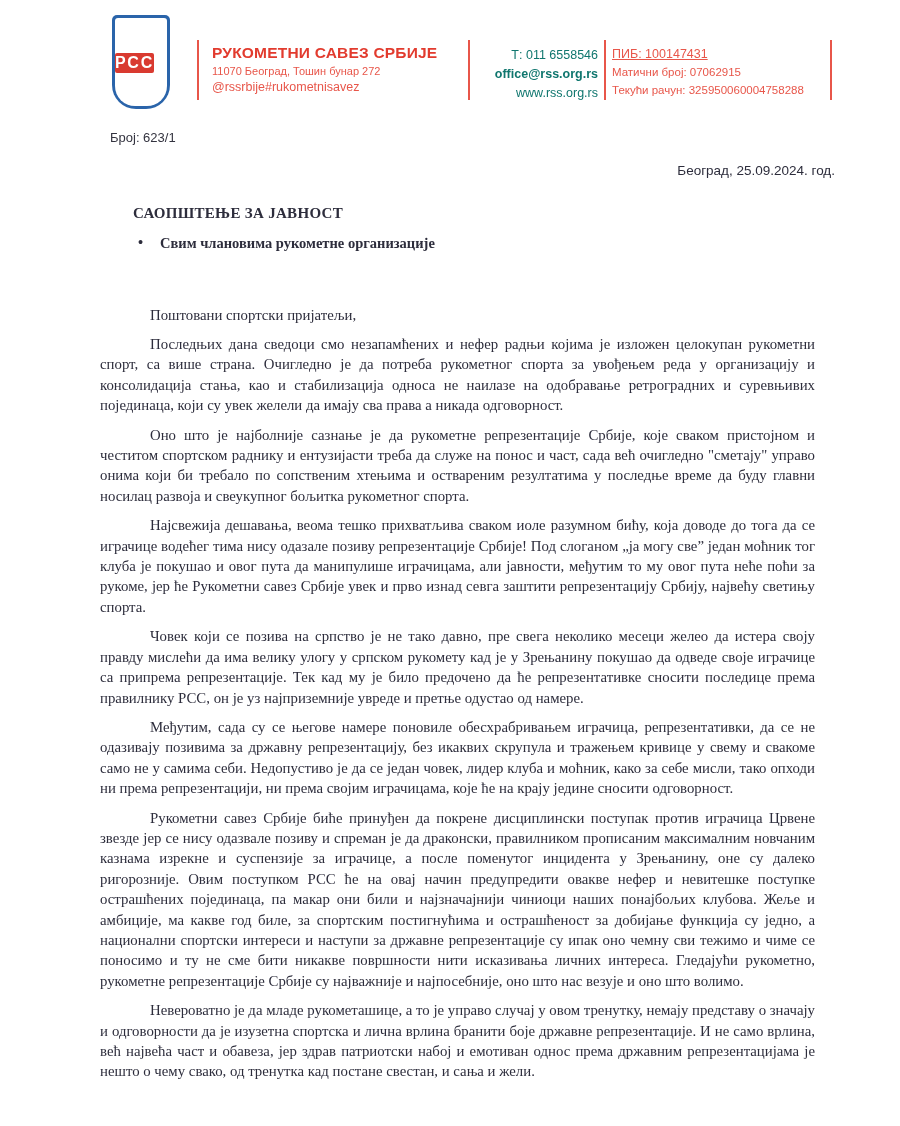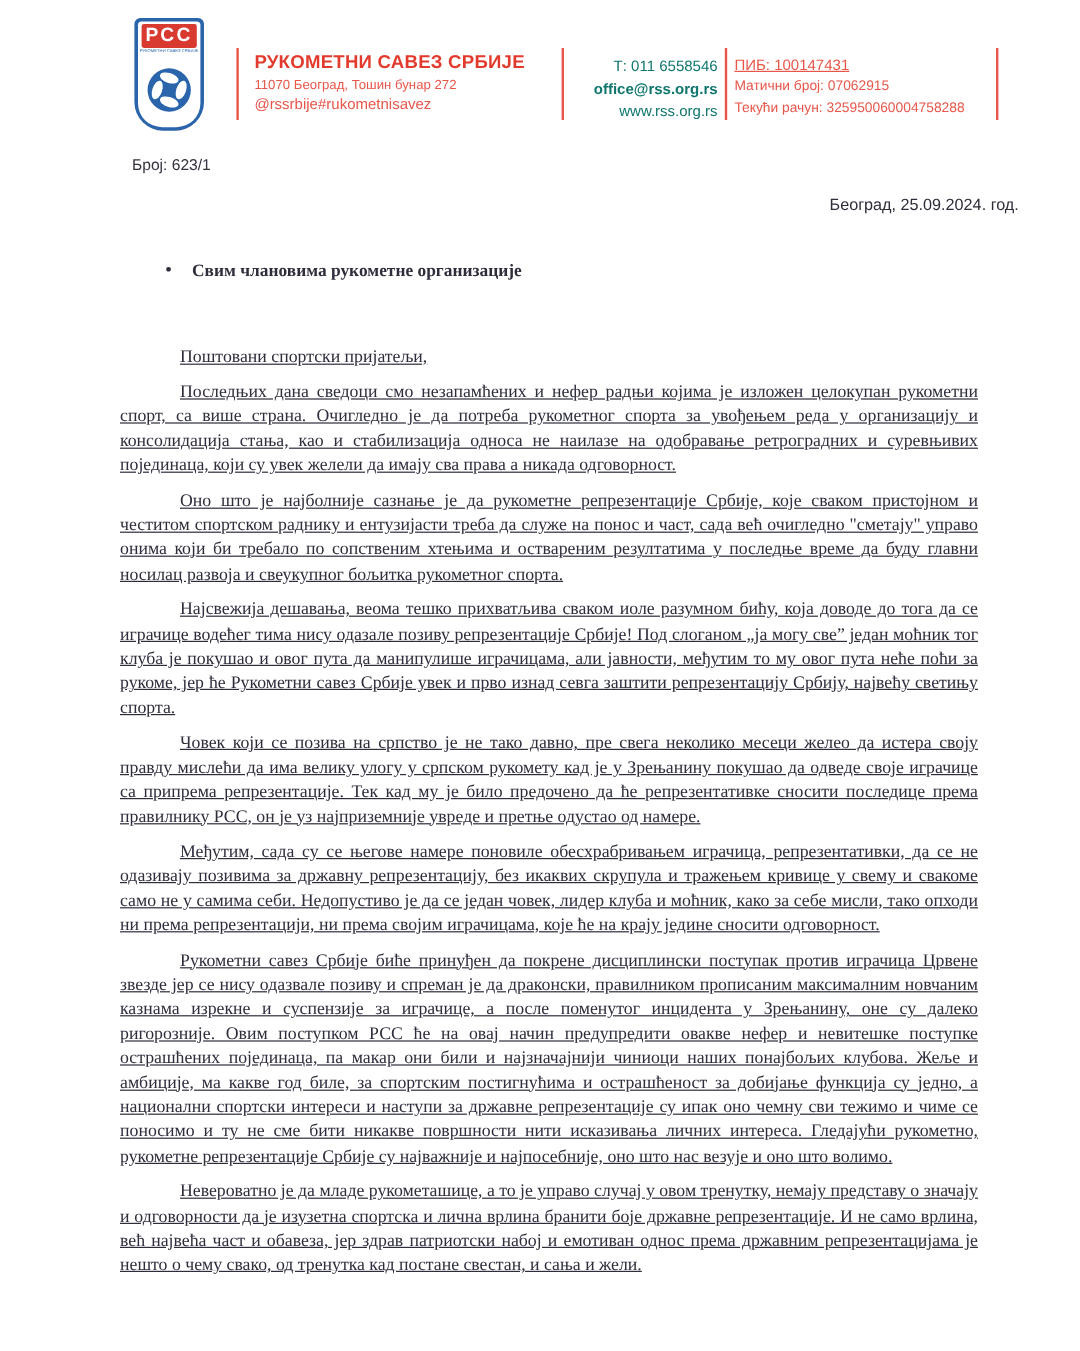--- a/index.html
+++ b/index.html
@@ -5,51 +5,51 @@
   html,body{margin:0;padding:0;background:#ffffff;}
   .page{position:relative;width:900px;height:1126px;background:#ffffff;overflow:hidden;
         font-family:"Liberation Serif",serif;color:#2d2d3c;}
 
   
   .letterhead{position:absolute;left:0;top:0;width:100%;height:132px;
               font-family:"Liberation Sans",sans-serif;}
   .logo{position:absolute;left:112px;top:15px;width:58px;height:94px;
         background:#2a64aa;border-radius:5px 5px 24px 24px;padding:3px;box-sizing:border-box;}
   .logo-in{background:#fff;width:100%;height:100%;border-radius:3px 3px 20px 20px;
-           display:flex;flex-direction:column;align-items:center;overflow:hidden;}
+           display:flex;flex-direction:row;align-items:center;overflow:hidden;}
   .logo-top{background:#d93a30;color:#fff;font-weight:bold;font-size:16px;width:46px;
             margin-top:2px;text-align:center;border-radius:2px;padding:1px 0;letter-spacing:2px;}
   .logo-band{color:#2a64aa;font-size:7px;white-space:nowrap;transform:scale(0.5);margin:-1px 0 -2px;}
   .logo-ball{flex:1;display:flex;align-items:center;justify-content:center;}
   .vdiv{position:absolute;width:2px;background:#e8564a;top:40px;height:60px;}
   .vdiv.d1{left:197px;} .vdiv.d2{left:468px;} .vdiv.d3{left:604px;} .vdiv.d4{left:830px;}
   .org{position:absolute;left:212px;top:44px;width:246px;}
   .org-name{color:#e23b2e;font-weight:bold;font-size:15.5px;letter-spacing:0.2px;}
   .org-address{color:#e8564a;font-size:11px;margin-top:3px;}
   .org-social{display:flex;justify-content:flex-start;color:#e8564a;font-size:12.5px;margin-top:3px;}
   .contact{position:absolute;left:476px;top:46px;width:122px;text-align:right;
            color:#0f766e;font-size:12.5px;line-height:1.5;}
   .contact .email{font-weight:bold;}
   .ids{position:absolute;left:612px;top:45px;width:215px;color:#e8564a;
        font-size:11.5px;line-height:1.55;}
   .ids .pib{font-size:12.5px;text-decoration:underline;}
 
   
   .doc-number{position:absolute;left:110px;top:130px;font-family:"Liberation Sans",sans-serif;
               font-size:13px;color:#33333f;}
-  .dateline{position:absolute;right:51px;top:163px;font-family:"Liberation Sans",sans-serif;
+  .dateline{position:absolute;right:65px;top:163px;font-family:"Liberation Sans",sans-serif;
             font-size:13.5px;color:#2d2d3c;}
 
   
   .main{position:absolute;left:100px;right:85px;top:205px;}
   .title{font-weight:bold;font-size:15px;margin:0 0 0 33px;letter-spacing:0.3px;}
   .bullets{margin:13px 0 0 38px;padding:0;list-style:none;}
   .bullets li{font-weight:bold;font-size:14.5px;margin-bottom:6px;padding-left:22px;position:relative;}
   .bullets li::before{content:"\2022";position:absolute;left:0;top:-1px;}
-  .body-text{margin-top:55px;text-decoration:underline;}
+  .body-text{margin-top:55px;}
   .salutation{text-indent:50px;font-size:14.8px;margin:0 0 10px;}
   p.para{text-align:justify;text-indent:50px;font-size:14.8px;line-height:1.38;margin:0 0 9px;}
 </style>
 </head>
 <body>
 
 <div class="page">
 
   <div class="letterhead">
     <div class="logo">
@@ -94,20 +94,21 @@
       <div class="pib">ПИБ: 100147431</div>
       <div>Матични број: 07062915</div>
       <div>Текући рачун: 325950060004758288</div>
     </div>
   </div>
 
   <div class="doc-number">Број: 623/1</div>
   <div class="dateline">Београд, 25.09.2024. год.</div>
 
   <div class="main">
+    <div class="title">САОПШТЕЊЕ ЗА ЈАВНОСТ</div>
 
     <ul class="bullets">
       <li>Свим члановима рукометне организације</li>
     </ul>
 
     <div class="body-text">
       <p class="salutation">Поштовани спортски пријатељи,</p>
       <p class="para">Последњих дана сведоци смо незапамћених и нефер радњи којима је изложен целокупан рукометни спорт, са више страна. Очигледно је да потреба рукометног спорта за увођењем реда у организацију и консолидација стања, као и стабилизација односа не наилазе на одобравање ретроградних и суревњивих појединаца, који су увек желели да имају сва права а никада одговорност.</p>
       <p class="para">Оно што је најболније сазнање је да рукометне репрезентације Србије, које сваком пристојном и честитом спортском раднику и ентузијасти треба да служе на понос и част, сада већ очигледно "сметају" управо онима који би требало по сопственим хтењима и оствареним резултатима у последње време да буду главни носилац развоја и свеукупног бољитка рукометног спорта.</p>
       <p class="para">Најсвежија дешавања, веома тешко прихватљива сваком иоле разумном бићу, која доводе до тога да се играчице водећег тима нису одазале позиву репрезентације Србије! Под слоганом „ја могу све” један моћник тог клуба је покушао и овог пута да манипулише играчицама, али јавности, међутим то му овог пута неће поћи за рукоме, јер ће Рукометни савез Србије увек и прво изнад севга заштити репрезентацију Србију, највећу светињу спорта.</p>

